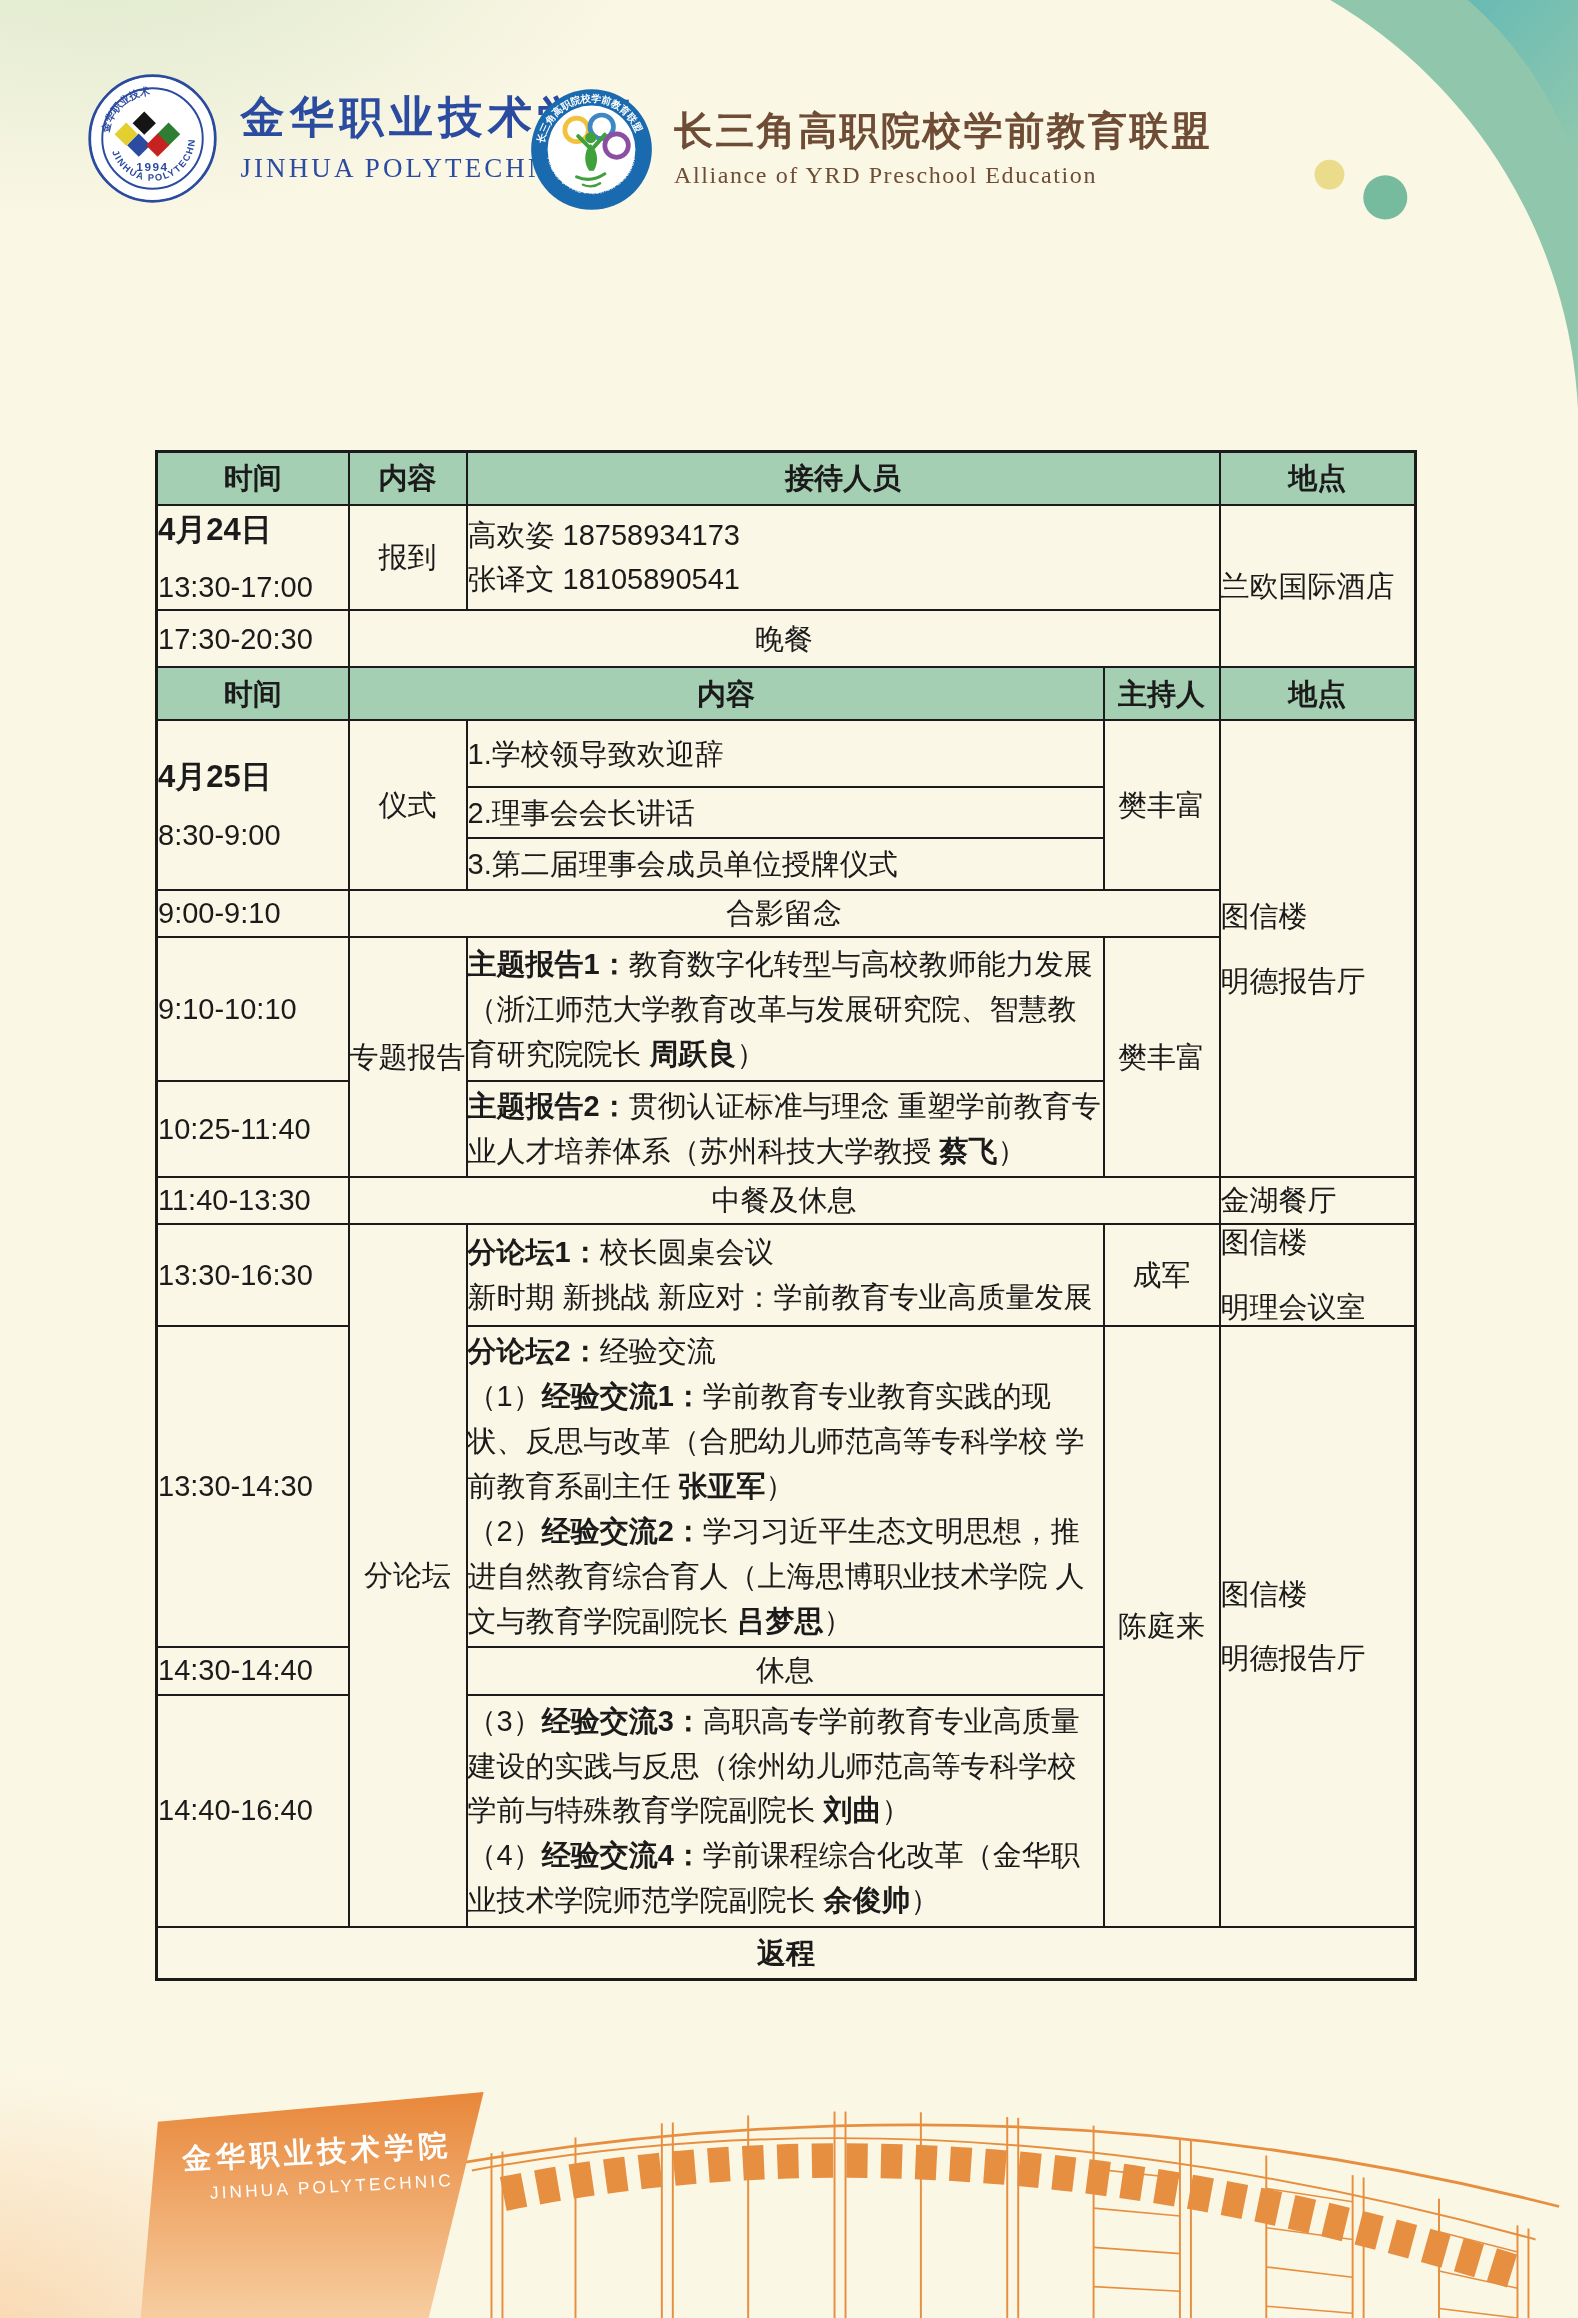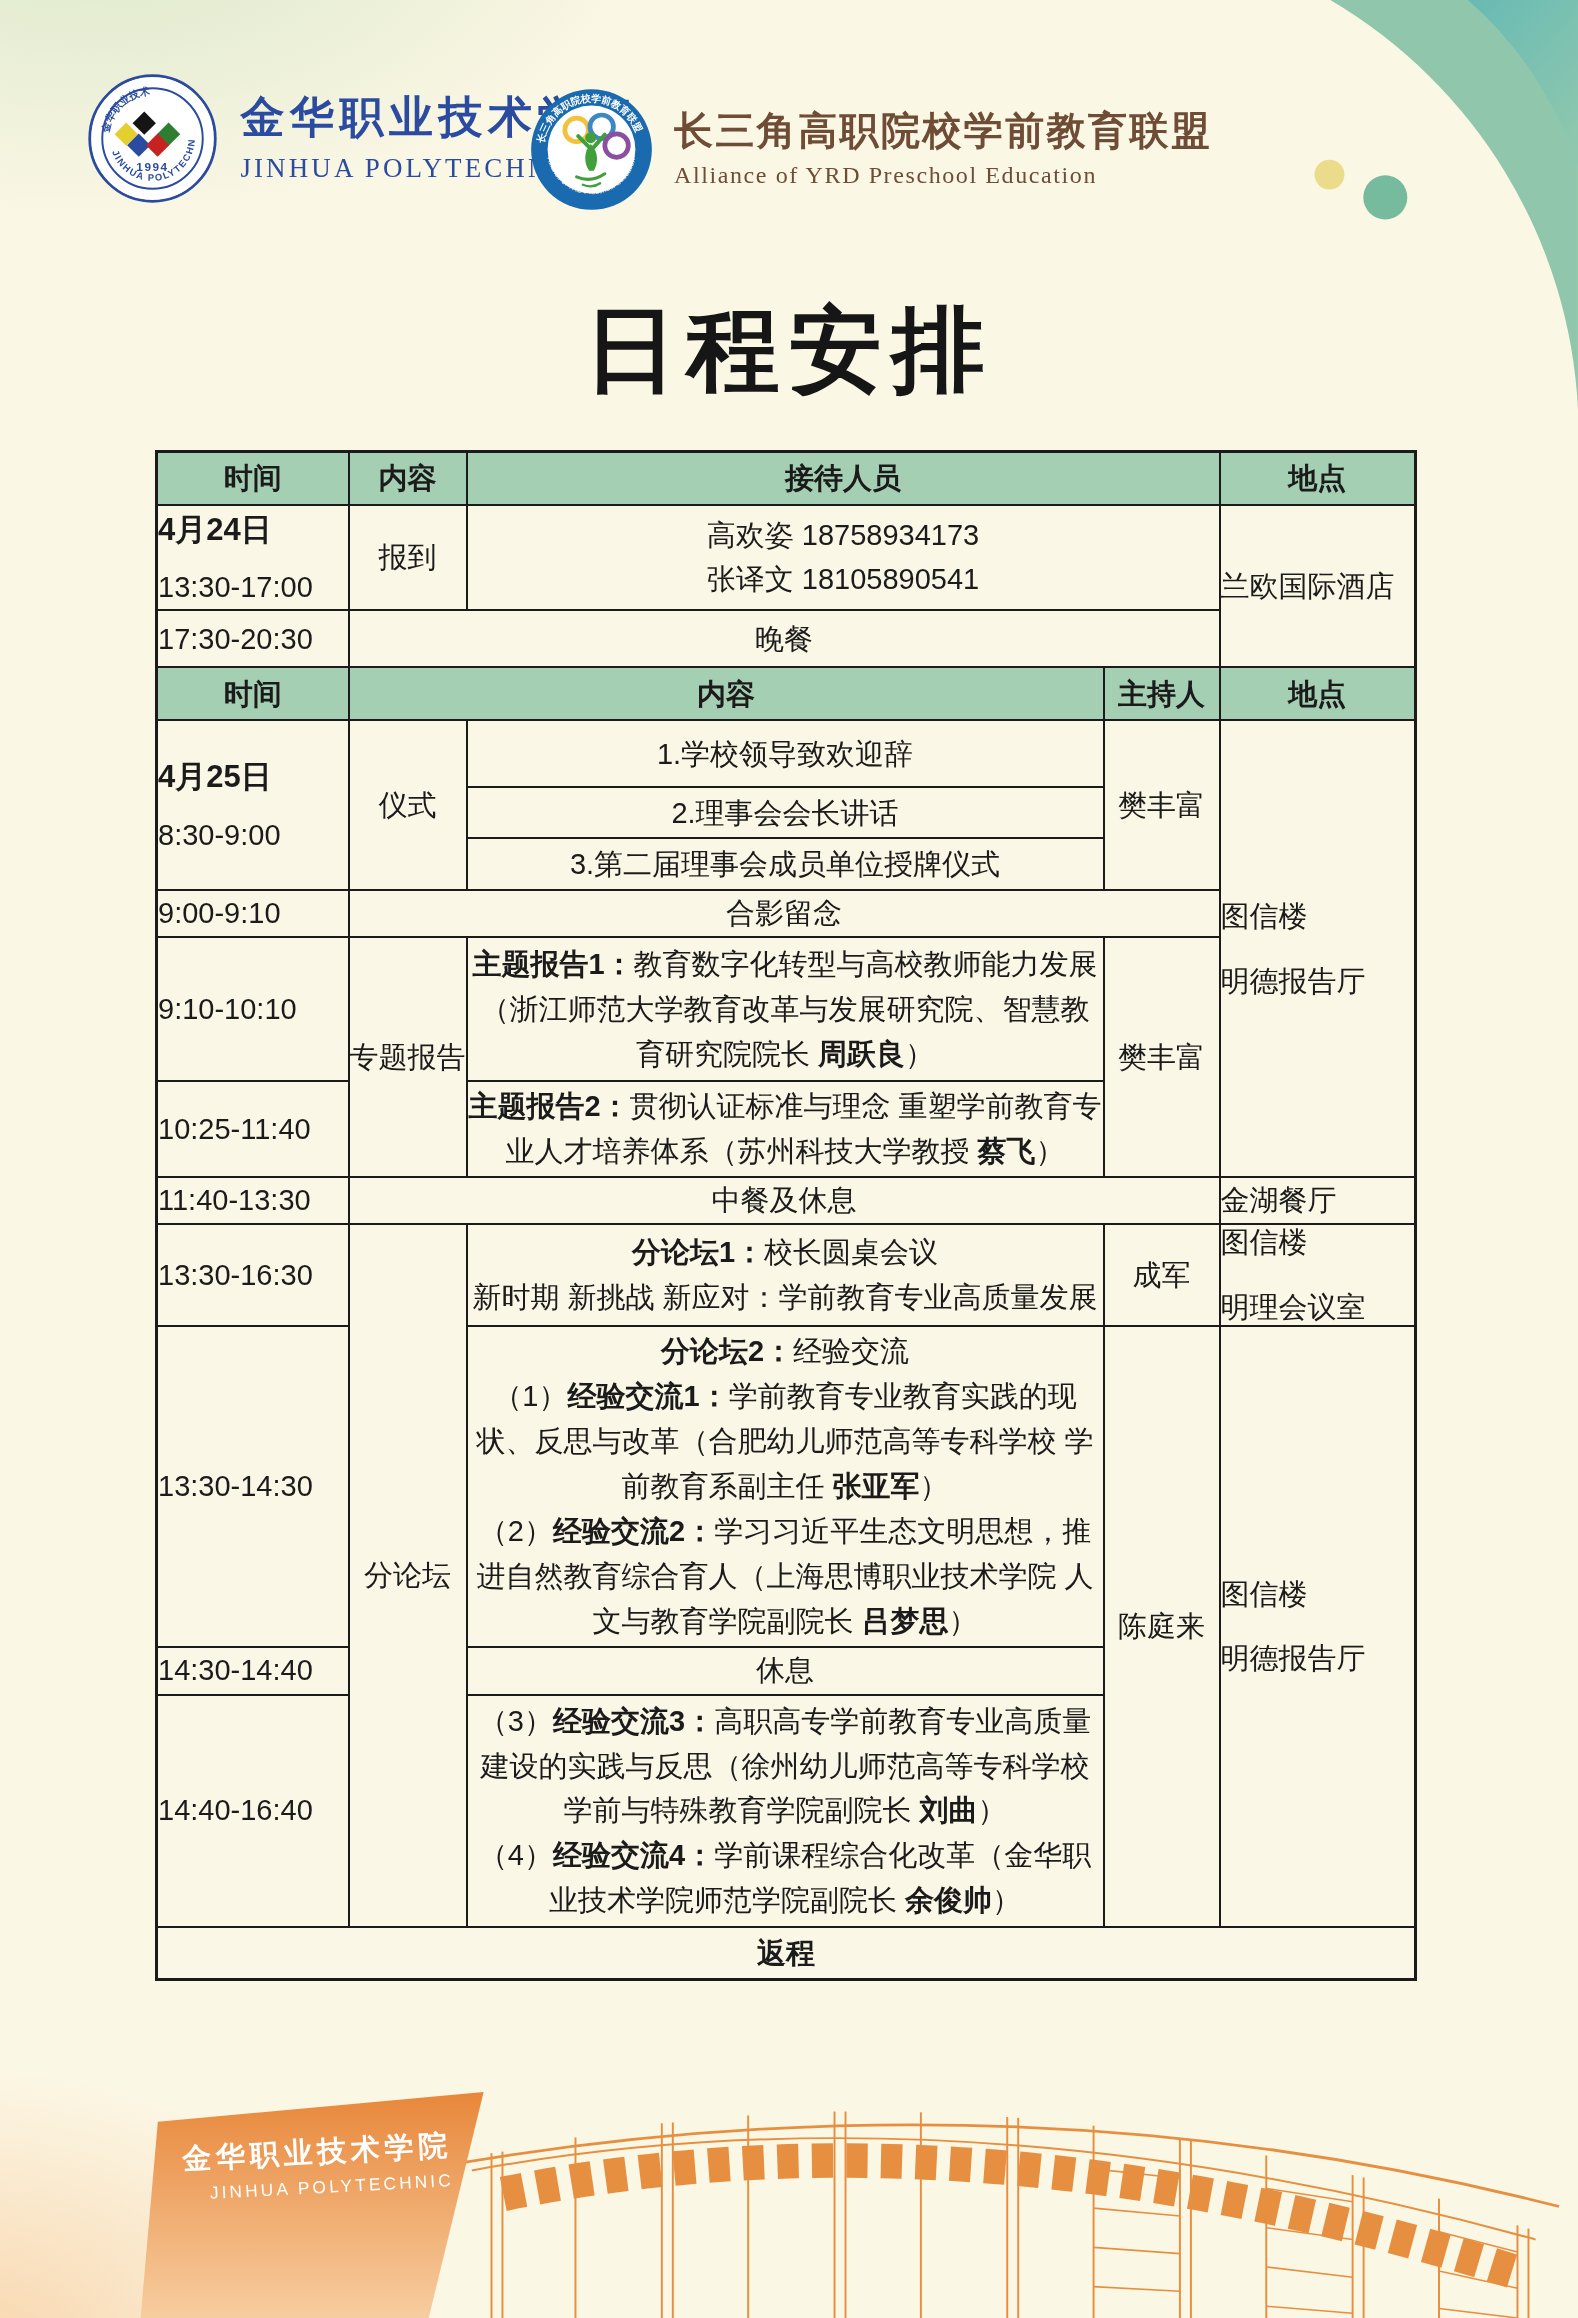--- a/index.html
+++ b/index.html
@@ -39,21 +39,21 @@
   
   table.sched{position:absolute;left:155px;top:450px;width:1259px;
     border-collapse:collapse;table-layout:fixed;
     border:3.9px solid #1b1b1b;background:#fbf7e6;padding-left:12px;}
   table.sched td{border:2.4px solid #1b1b1b;padding:0;vertical-align:middle;
     font-size:29px;line-height:1.55;overflow:hidden;}
   td.th{background:#a5cfb2;text-align:center;font-weight:bold;font-size:32px;}
   td.time{text-align:left;font-size:30px;}
   td.time .date{font-weight:bold;font-size:31px;margin-bottom:11px;}
   td.label{text-align:center;font-size:30px;line-height:1.5;padding:0 6.3px;}
-  td.detail{text-align:center;padding:7.9px 19px;line-height:46px;font-size:29px;}
+  td.detail{text-align:left;padding:7.9px 19px;line-height:46px;font-size:29px;}
   td.centercell{text-align:center;font-size:30px;}
   td.host{text-align:center;font-size:29px;}
   td.place{text-align:left;font-size:29px;}
   td.place .pl{line-height:1.2;}
   td.place .pl + .pl{margin-top:30px;}
   .b{font-weight:bold;}
 </style>
 </head>
 <body>
 
@@ -132,21 +132,20 @@
         <path d="M 62 116 Q 80 124 98 112" stroke-width="4" fill="none" stroke-linecap="round"></path>
         <path d="M 70 126 Q 82 131 92 124" stroke-width="3" fill="none" stroke-linecap="round"></path>
       </g>
     </svg>
     <div class="logo-texts">
       <div class="al-cn">长三角高职院校学前教育联盟</div>
       <div class="al-en">Alliance of YRD Preschool Education</div>
     </div>
   </div>
 
-  <div class="title">日程安排</div>
 
   <table class="sched">
     <colgroup>
       <col style="width:192px">
         <col style="width:118px">
         <col style="width:637px">
         <col style="width:116px">
         <col style="width:196px">
     </colgroup>
 

